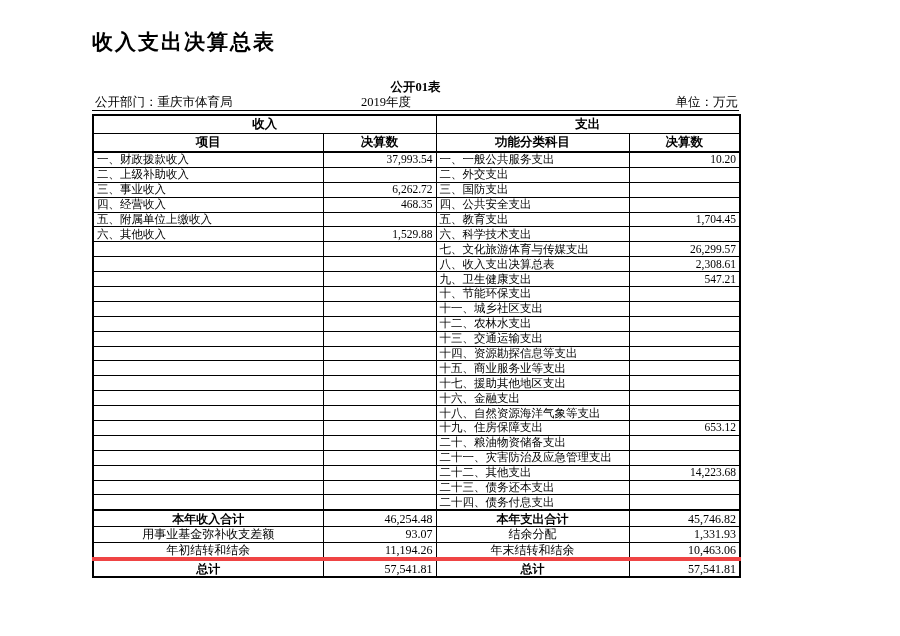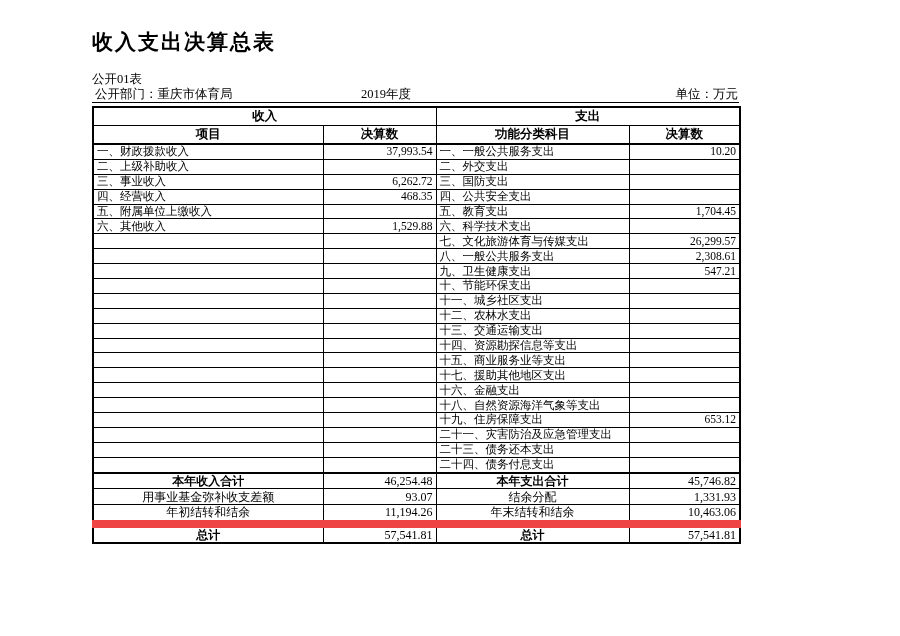--- a/index.html
+++ b/index.html
@@ -7,21 +7,21 @@
     width:900px;height:636px;background:#ffffff;color:#000;
     font-family:"Liberation Serif","DejaVu Serif",serif;
     position:relative;overflow:hidden;
   }
   .page{position:absolute;left:92px;top:0;width:647px;}
   .title{
     margin:28px 0 0 0;text-align:left;
     font-family:"Liberation Sans","DejaVu Sans",sans-serif;
     font-size:21px;font-weight:bold;letter-spacing:2px;line-height:28px;
   }
-  .meta-right{text-align:left;font-size:12.5px;margin-top:16px;line-height:14px;}
+  .meta-right{text-align:center;font-size:12.5px;margin-top:24px;line-height:14px;font-weight:bold;}
   .info-line{
     position:relative;height:15px;font-size:12.5px;line-height:14px;
     border-bottom:1px solid #000;margin-top:1px;
   }
   .info-line .dept{position:absolute;left:3px;bottom:1px;text-align:right;}
   .info-line .year{position:absolute;left:269px;bottom:1px;}
   .info-line .unit{position:absolute;right:1px;bottom:1px;}
   table.main{
     margin-top:3px;width:647px;border-collapse:collapse;table-layout:fixed;
     border:2px solid #000;
@@ -32,21 +32,21 @@
   }
   .main thead th{font-size:12.5px;font-weight:bold;height:15px;text-align:center;}
   .main thead{border-bottom:2px solid #000;}
   .main tbody.rows td{height:13.9px;font-size:11.5px;line-height:13px;}
   .c-item{text-align:left;padding-left:3px !important;margin-left:15px;}
   .c-amt{text-align:right;padding-right:3px !important;}
   .main tbody.sum td{height:14.7px;font-size:12px;line-height:14px;}
   .main tbody.sum{border-top:2px solid #000;}
   .s-label{text-align:center;}
   tr.strong .s-label{font-weight:bold;}
-  tr.total td{border-top:8px solid #ef4444;margin-left:36px;}
+  tr.total td{border-top:4px solid #ef4444;margin-left:36px;}
 </style>
 </head>
 <body>
 
 <div class="page">
   <h1 class="title">收入支出决算总表</h1>
   <div class="meta-right">公开01表</div>
   <div class="info-line">
     <span class="dept">公开部门：重庆市体育局</span>
     <span class="year">2019年度</span>
@@ -111,21 +111,21 @@
         </tr>
         <tr>
           <td class="c-item"></td>
           <td class="c-amt"></td>
           <td class="c-item">七、文化旅游体育与传媒支出</td>
           <td class="c-amt">26,299.57</td>
         </tr>
         <tr>
           <td class="c-item"></td>
           <td class="c-amt"></td>
-          <td class="c-item">八、一般公共服务支出</td>
+          <td class="c-item">八、收入支出决算总表</td>
           <td class="c-amt">2,308.61</td>
         </tr>
         <tr>
           <td class="c-item"></td>
           <td class="c-amt"></td>
           <td class="c-item">九、卫生健康支出</td>
           <td class="c-amt">547.21</td>
         </tr>
         <tr>
           <td class="c-item"></td>
@@ -183,22 +183,34 @@
         </tr>
         <tr>
           <td class="c-item"></td>
           <td class="c-amt"></td>
           <td class="c-item">十九、住房保障支出</td>
           <td class="c-amt">653.12</td>
         </tr>
         <tr>
           <td class="c-item"></td>
           <td class="c-amt"></td>
+          <td class="c-item">二十、粮油物资储备支出</td>
+          <td class="c-amt"></td>
+        </tr>
+        <tr>
+          <td class="c-item"></td>
+          <td class="c-amt"></td>
           <td class="c-item">二十一、灾害防治及应急管理支出</td>
           <td class="c-amt"></td>
+        </tr>
+        <tr>
+          <td class="c-item"></td>
+          <td class="c-amt"></td>
+          <td class="c-item">二十二、其他支出</td>
+          <td class="c-amt">14,223.68</td>
         </tr>
         <tr>
           <td class="c-item"></td>
           <td class="c-amt"></td>
           <td class="c-item">二十三、债务还本支出</td>
           <td class="c-amt"></td>
         </tr>
         <tr>
           <td class="c-item"></td>
           <td class="c-amt"></td>

